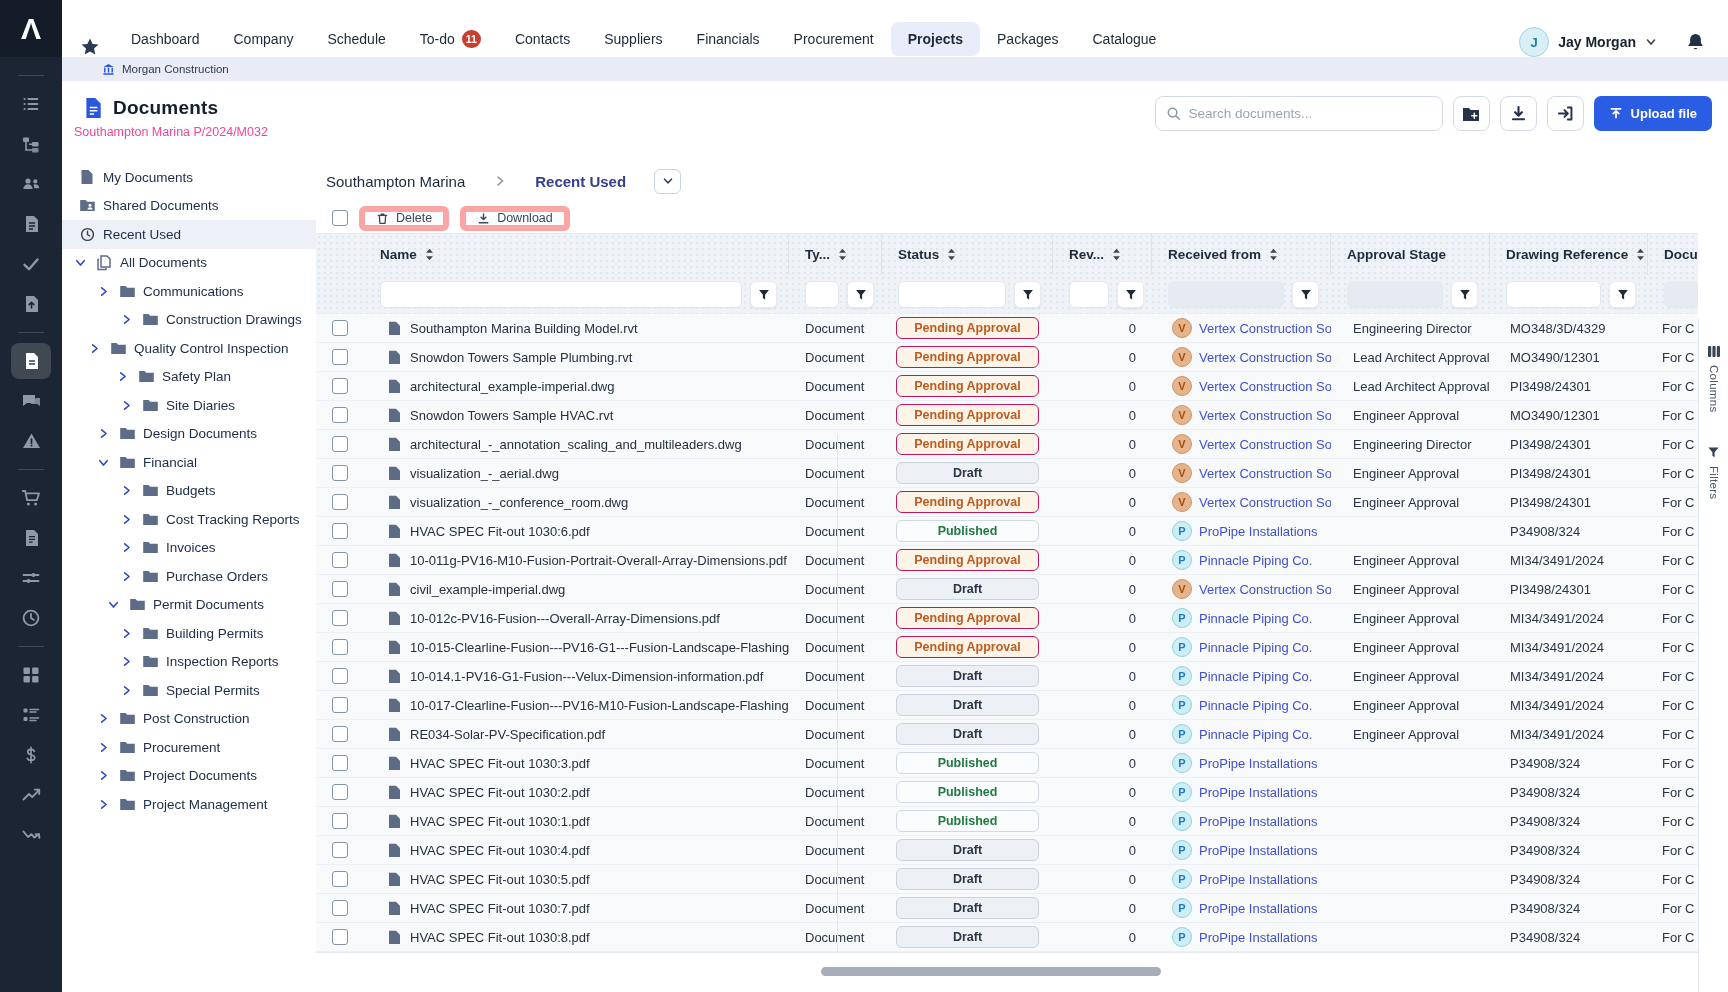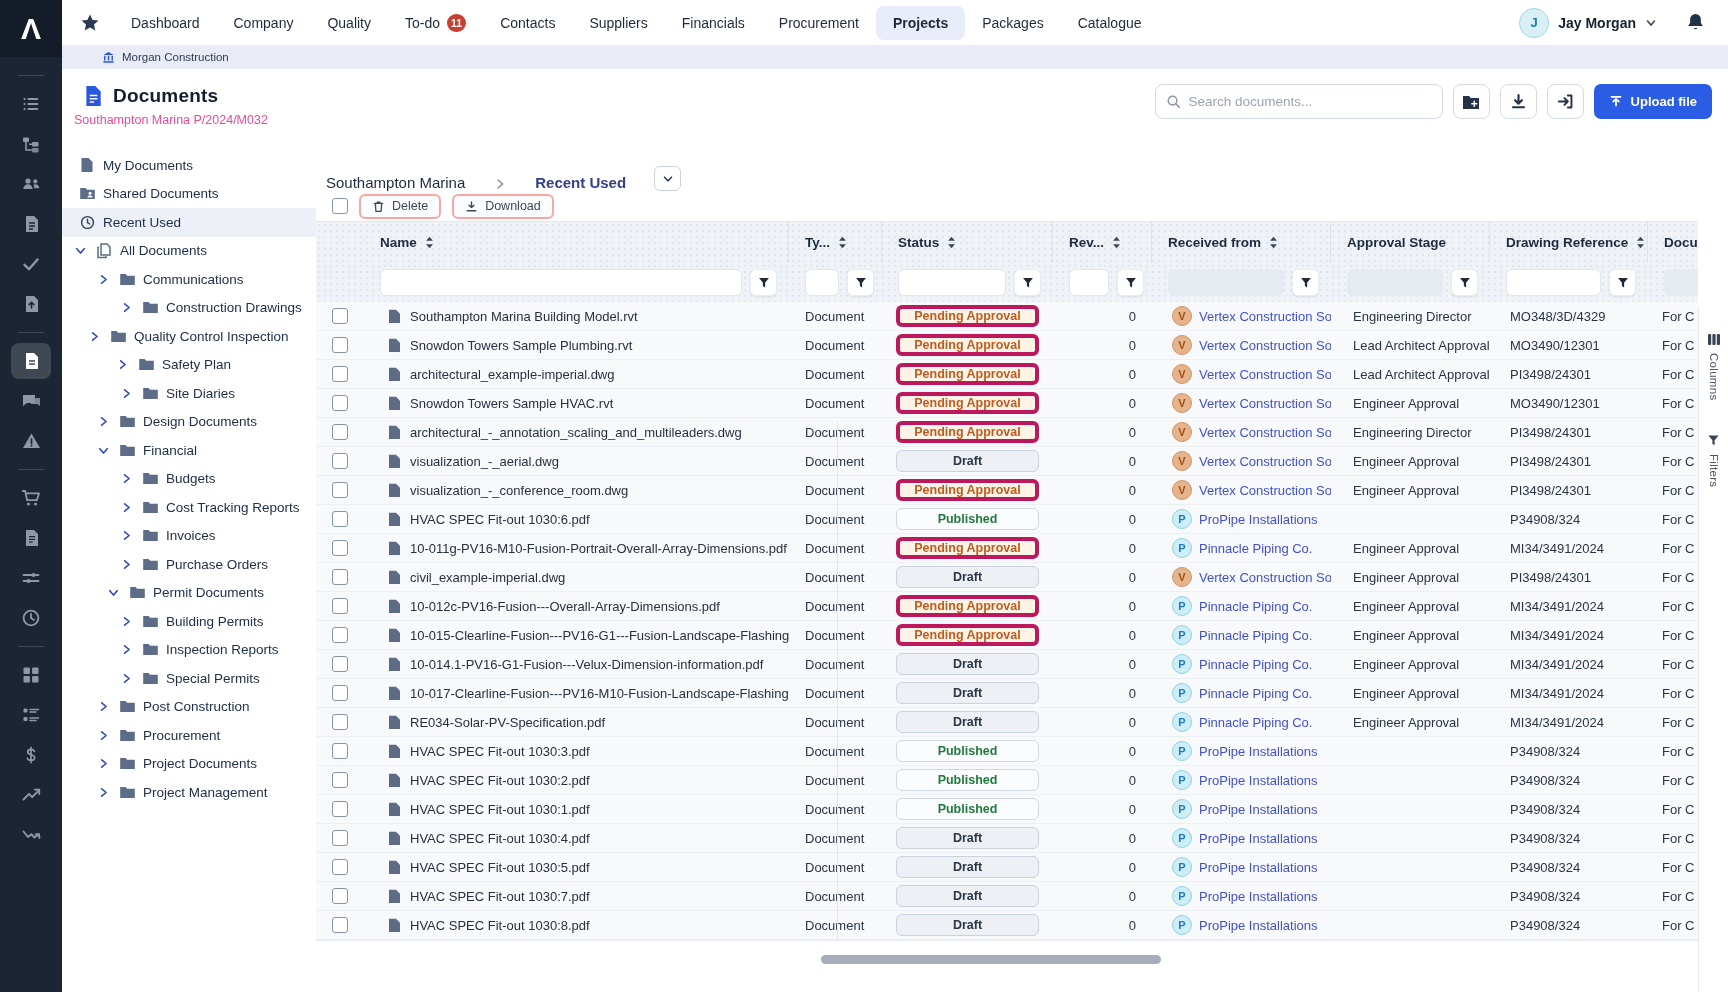--- a/index.html
+++ b/index.html
@@ -14,21 +14,21 @@
     color:#fff; font-size:30px; font-weight:bold; }
   .rail-items { display:flex; flex-direction:column; align-items:center; padding-top:10px; }
   .rail-btn { width:40px; height:36px; border-radius:8px; display:flex; align-items:center; justify-content:center;
     color:#8f98a8; margin:2px 0; cursor:pointer; }
   .rail-btn.active { background:rgba(255,255,255,.16); color:#fff; }
   .rail-div { width:26px; height:1px; background:rgba(255,255,255,.16); margin:8px 0; }
 
   
   .main-col { flex:1; display:flex; flex-direction:column; }
 
-  .topnav { height:45px; display:flex; align-items:center; background:#fff; padding:0 22px 0 18px; }
+  .topnav { height:57px; display:flex; align-items:flex-end; background:#fff; padding:0 22px 0 18px; }
   .star-btn { color:#2b3a52; margin-right:14px; display:flex; cursor:pointer; }
   .nav-items { display:flex; align-items:center; }
   .nav-item { padding:9px 17px; font-size:14px; color:#1d2a3c; border-radius:8px; cursor:pointer; white-space:nowrap;
     display:flex; align-items:center; gap:7px; }
   .nav-item.active { background:#e9ecf9; font-weight:bold; }
   .nav-badge { background:#c8402f; color:#fff; font-size:10.5px; font-weight:bold; min-width:18px; height:18px;
     border-radius:9px; display:flex; align-items:center; justify-content:center; padding:0 4px; }
   .nav-right { margin-left:auto; display:flex; align-items:center; gap:28px; }
   .user-chip { display:flex; align-items:center; gap:9px; cursor:pointer; }
   .avatar { width:30px; height:30px; border-radius:50%; background:#d8f0f5; border:1px solid #9ed6e2;
@@ -57,29 +57,29 @@
     font-family:"Liberation Sans", sans-serif; }
 
   .content-row { flex:1; display:flex; min-height:0; }
 
   
   .tree { width:254px; flex:0 0 254px; padding-top:4px; }
   .tree-item { height:28.5px; display:flex; align-items:center; font-size:13.5px; color:#21304a; cursor:pointer; gap:7px; }
   .tree-item.selected { background:#edf0f7; }
   .tree-chev { width:16px; display:flex; justify-content:center; color:#2c49c6; flex:0 0 16px; }
   .tree-ico { display:flex; color:#5d6c87; flex:0 0 18px; justify-content:center; }
-  .crumb-row { height:44px; display:flex; align-items:flex-end; padding-left:10px; gap:28px; }
+  .crumb-row { height:44px; display:flex; align-items:center; padding-left:10px; gap:28px; }
   .crumb-proj { font-size:15px; color:#1d2a3e; cursor:pointer; }
   .crumb-sep { color:#8b95a5; display:flex; }
   .crumb-cur { font-size:15px; color:#33418c; font-weight:bold; cursor:pointer; }
   .crumb-dd { width:27px; height:25px; border:1px solid #c9d2e0; border-radius:6px; background:#fff; display:flex;
     align-items:center; justify-content:center; color:#33415e; cursor:pointer; }
   .toolbar-row { height:30px; display:flex; align-items:center; gap:11px; padding-left:16px; }
   .cb { width:16px; height:16px; border:1.5px solid #8494a8; border-radius:3px; background:#fff; cursor:pointer; flex:0 0 16px; }
-  .tb-btn { height:25px; border:2px solid #fca5a5; background:#fbfcfd; border-radius:6px; display:flex; align-items:center;
+  .tb-btn { height:25px; border:6px solid #fca5a5; background:#fbfcfd; border-radius:6px; display:flex; align-items:center;
     gap:7px; padding:0 11px; font-size:12.5px; color:#3c4859; cursor:pointer; font-family:"Liberation Sans", sans-serif; }
 
   .tgrid { display:grid; grid-template-columns:48px 425px 93px 171px 99px 179px 159px 158px 50px; }
   .thead { height:42px; background:#eff2f6;
     background-image:radial-gradient(#e0e6ee 1px, transparent 1px); background-size:6px 6px;
     border-top:1px solid #e3e8ef; }
   .th { display:flex; align-items:center; gap:8px; font-size:13.5px; font-weight:bold; color:#1e2b3f;
     border-right:1px solid #dfe4ec; padding-left:16px; overflow:hidden; white-space:nowrap; cursor:pointer; }
   .th:first-child, .th:last-child { border-right:none; }
   .sorter { display:flex; flex-direction:column; gap:1px; color:#5b6activity778; }
@@ -101,21 +101,21 @@
   .td.c-name .fico { flex:0 0 13px; color:#5d6b85; display:flex; }
   .td.c-type { padding-left:16px; }
   .td.c-status { justify-content:center; }
   .td.c-rev { justify-content:flex-end; padding-right:16px; }
   .td.c-recv { padding-left:20px; gap:7px; }
   .td.c-appr { padding-left:22px; }
   .td.c-draw { padding-left:20px; }
   .td.c-doc { padding-left:14px; }
   .badge { width:143px; height:22px; border-radius:6px; font-size:12.5px; font-weight:bold; display:flex;
     align-items:center; justify-content:center; }
-  .badge.pending { background:#fdf4e7; border:4px solid #be185d; color:#bf5b1e; }
+  .badge.pending { background:#fdf4e7; border:1px solid #be185d; color:#bf5b1e; }
   .badge.draft { background:#edf0f4; border:1px solid #c9d2dd; color:#2b3646; }
   .badge.published { background:#fbfcfe; border:1px solid #cfd8e3; color:#1f7a3d; }
   .mini-av { width:20px; height:20px; border-radius:50%; font-size:11px; font-weight:bold; display:flex; flex:0 0 20px;
     align-items:center; justify-content:center; }
   .mini-av.orange { background:#e5b48c; border:1px solid #cf9468; color:#a24f10; }
   .mini-av.cyan { background:#cdeef5; border:1px solid #8ed3e0; color:#2179c8; }
   .recv-link { color:#4150d0; overflow:hidden; white-space:nowrap; }
 
   .pin-div { position:absolute; left:521px; top:275px; bottom:40px; width:1px; background:#e2e7ee; }
 
@@ -274,21 +274,21 @@
           </svg>
       </span>
       <div class="nav-items" id="navItems">
           <div class="nav-item">
             <span>Dashboard</span>
           </div>
           <div class="nav-item">
             <span>Company</span>
           </div>
           <div class="nav-item">
-            <span>Quality</span>
+            <span>Schedule</span>
           </div>
           <div class="nav-item">
             <span>To-do</span>
             <span class="nav-badge">11</span>
           </div>
           <div class="nav-item">
             <span>Contacts</span>
           </div>
           <div class="nav-item">
             <span>Suppliers</span>

